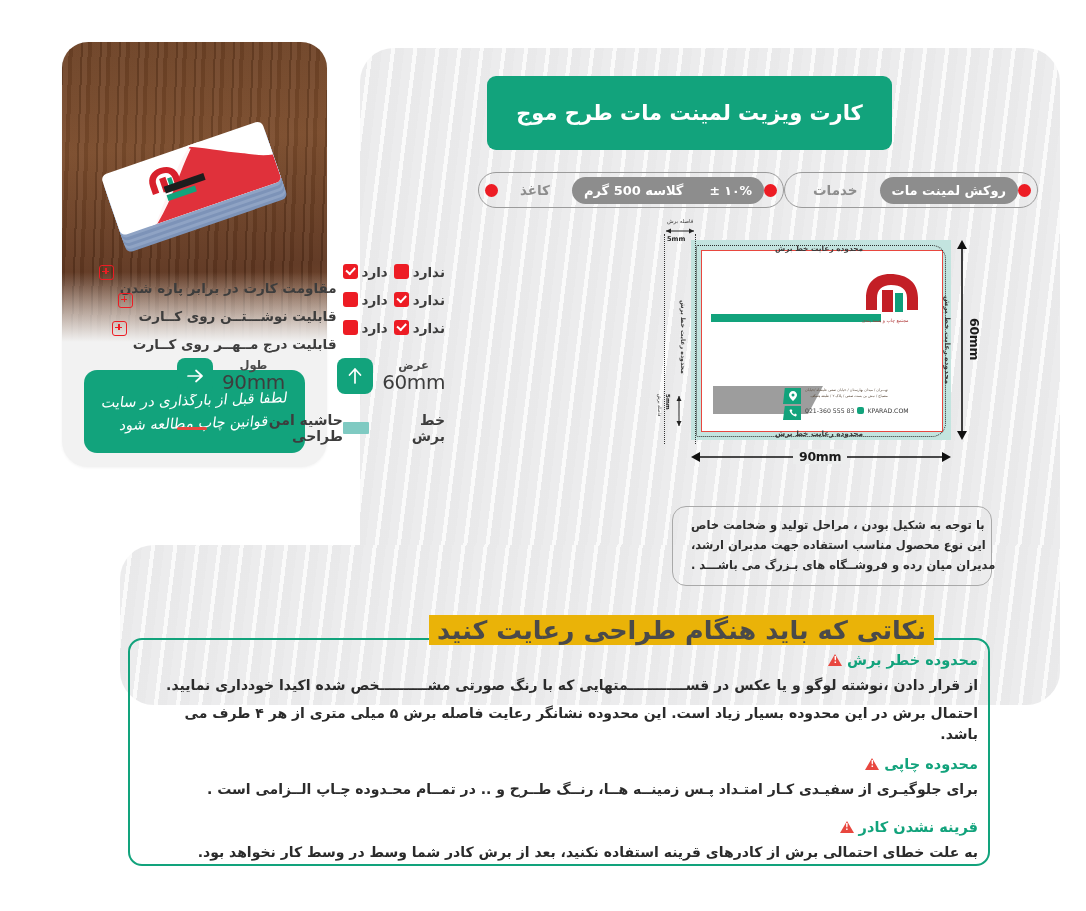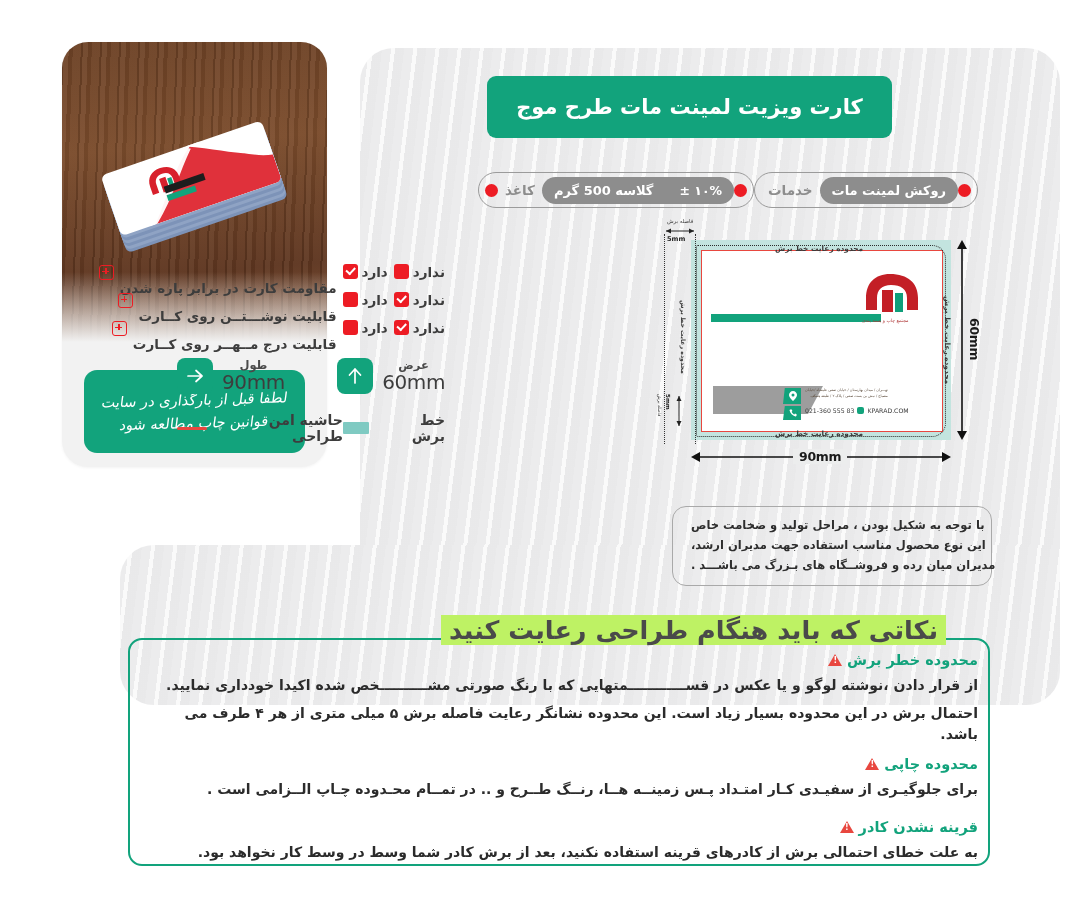--- a/index.html
+++ b/index.html
@@ -69,21 +69,21 @@
   }
   .note-line{
     color:#fff;font-size:14.5px;line-height:1;white-space:nowrap;
     font-family:"DejaVu Sans",sans-serif;
     transform:skewX(-9deg) rotate(-1.6deg);
     letter-spacing:.2px;
   }
 
   
   .title-chip{
-    position:absolute;left:487px;top:76px;width:405px;height:62px;
+    position:absolute;left:487px;top:76px;width:405px;height:74px;
     background:#12a37c;border-radius:9px;
     display:flex;align-items:center;justify-content:center;
   }
   .title-chip span{color:#fff;font-size:21px;font-weight:600;letter-spacing:.1px;}
 
   
   .pill-row{
     position:absolute;left:480px;top:170px;height:40px;
     display:flex;flex-direction:row;align-items:center;gap:0px;
   }
@@ -91,21 +91,21 @@
     position:relative;display:flex;align-items:center;
     border:1.4px solid #9b9b9b;border-radius:20px;height:34px;
     padding:0 6px 0 6px;background:transparent;
   }
   .pill-group + .pill-group{margin-left:-2px;}
   .pill-dot{
     width:13px;height:13px;border-radius:50%;background:#ed1c24;
     flex:0 0 auto;position:relative;z-index:3;
   }
   .pill-key{
-    color:#8d8d8d;font-size:13.5px;font-weight:700;padding:0 7px;white-space:nowrap;
+    color:#8d8d8d;font-size:13.5px;font-weight:700;padding:0 22px;white-space:nowrap;
   }
   .pill-val{
     background:#8d8d8d;color:#fff;border-radius:17px;height:27px;
     display:flex;align-items:center;justify-content:center;
     padding:0 12px;font-size:13px;font-weight:600;white-space:nowrap;gap:26px;
   }
   .pill-val .tol{font-size:12.5px;font-weight:600;}
 
   
   .features{position:absolute;right:641px;top:258px;width:268px;}
@@ -182,23 +182,23 @@
     padding:6px 18px;box-sizing:border-box;gap:6px;background:transparent;
   }
   .desc p{margin:0;font-size:11.5px;color:#2e2e2e;font-weight:600;line-height:1.2;white-space:nowrap;}
 
   
   .notes-box{
     position:absolute;left:128px;top:638px;width:862px;height:228px;
     border:2.3px solid #12a37c;border-radius:14px;box-sizing:border-box;
   }
   .notes-title{
-    position:absolute;right:140px;top:615px;
+    position:absolute;right:152px;top:615px;
     font-size:25.5px;font-weight:800;color:#4a4a4a;letter-spacing:-.4px;
-    background:#bef264;padding:0 8px;z-index:5;white-space:nowrap;
+    background:#eab308;padding:0 8px;z-index:5;white-space:nowrap;
   }
   .notes-inner{position:absolute;left:148px;top:650px;width:830px;}
   .nt-head{
     display:flex;align-items:center;justify-content:flex-start;gap:5px;
     margin-top:2px;
   }
   .warn{
     width:0;height:0;border-left:7px solid transparent;border-right:7px solid transparent;
     border-bottom:12px solid #e8473f;flex:0 0 auto;position:relative;
   }

